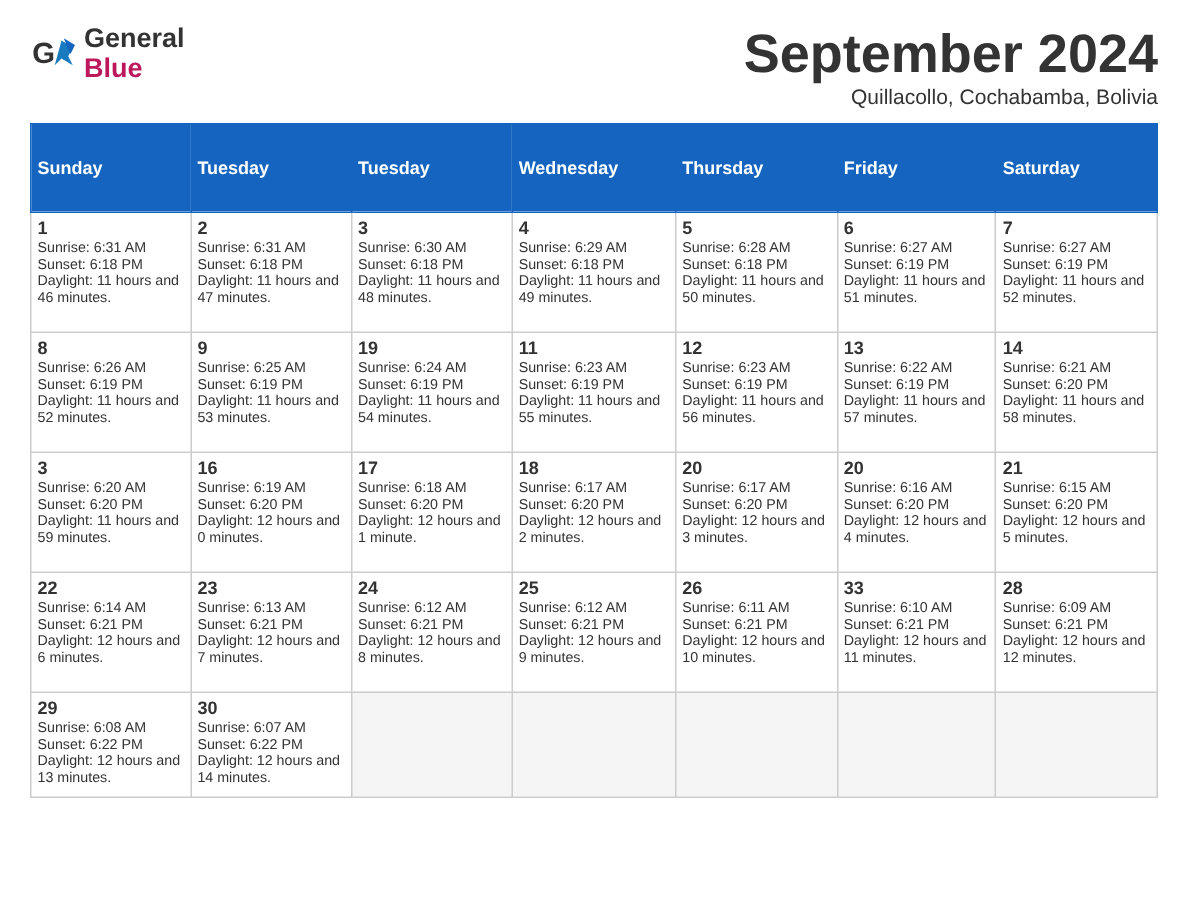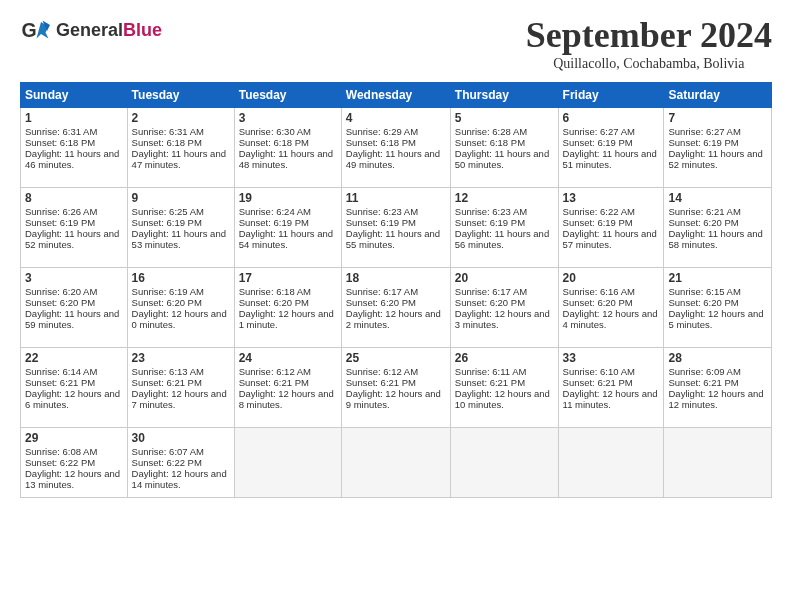--- a/index.html
+++ b/index.html
@@ -22,62 +22,60 @@
       align-items: flex-start;
       margin-bottom: 10px;
     }
     .logo {
       display: flex;
       align-items: center;
       gap: 6px;
     }
     .logo-text {
       display: flex;
-      flex-direction: row;
+      flex-direction: column;
       line-height: 1.1;
     }
     .logo-general {
       font-size: 18px;
       font-weight: bold;
       color: #333;
     }
     .logo-blue {
       font-size: 18px;
       font-weight: bold;
       color: #be185d;
     }
     .logo-icon {
       width: 30px;
       height: 30px;
     }
     .title-block {
       text-align: right;
-      font-family: Liberation Serif, serif;
     }
     .month-title {
       font-size: 36px;
       font-weight: bold;
       color: #333;
       line-height: 1.1;
     }
     .subtitle {
       font-size: 14px;
       color: #333;
-      text-align: center;
     }
     .calendar {
       width: 100%;
       border-collapse: collapse;
     }
     .calendar th {
       background: #1565c0;
       color: #fff;
       font-size: 12px;
       font-weight: bold;
-      padding: 5px 4px;
+      padding: 22px 4px;
       text-align: left;
       border: 1px solid #1565c0;
     }
     .calendar td {
       border: 1px solid #ccc;
       vertical-align: top;
       padding: 3px 4px;
       width: 113px;
       font-size: 9.5px;
       color: #333;

